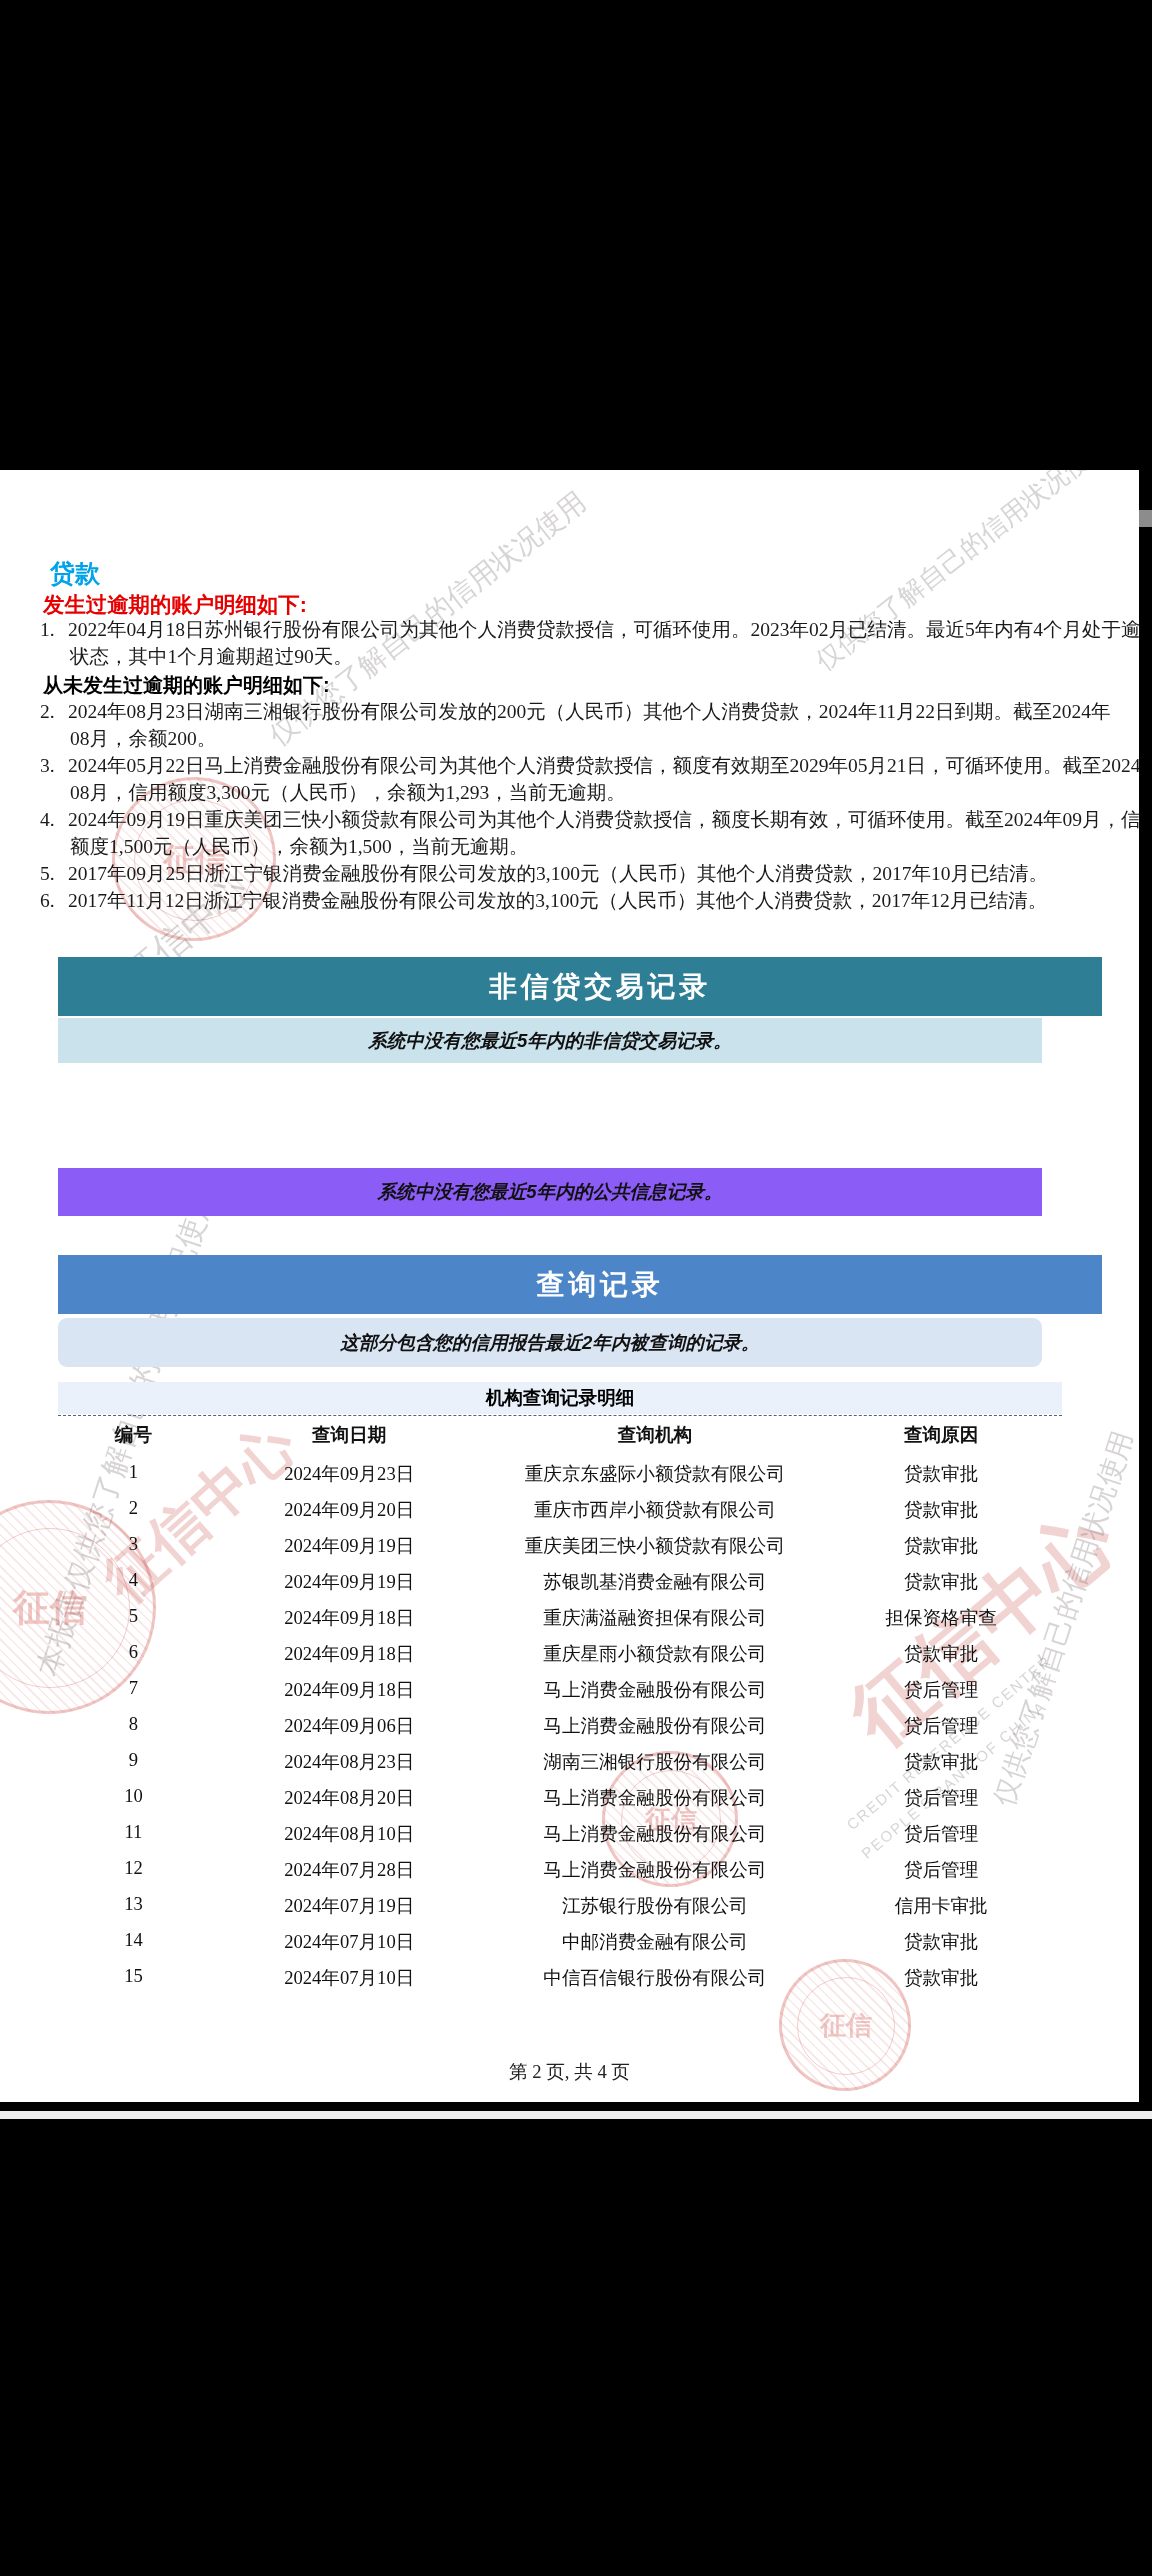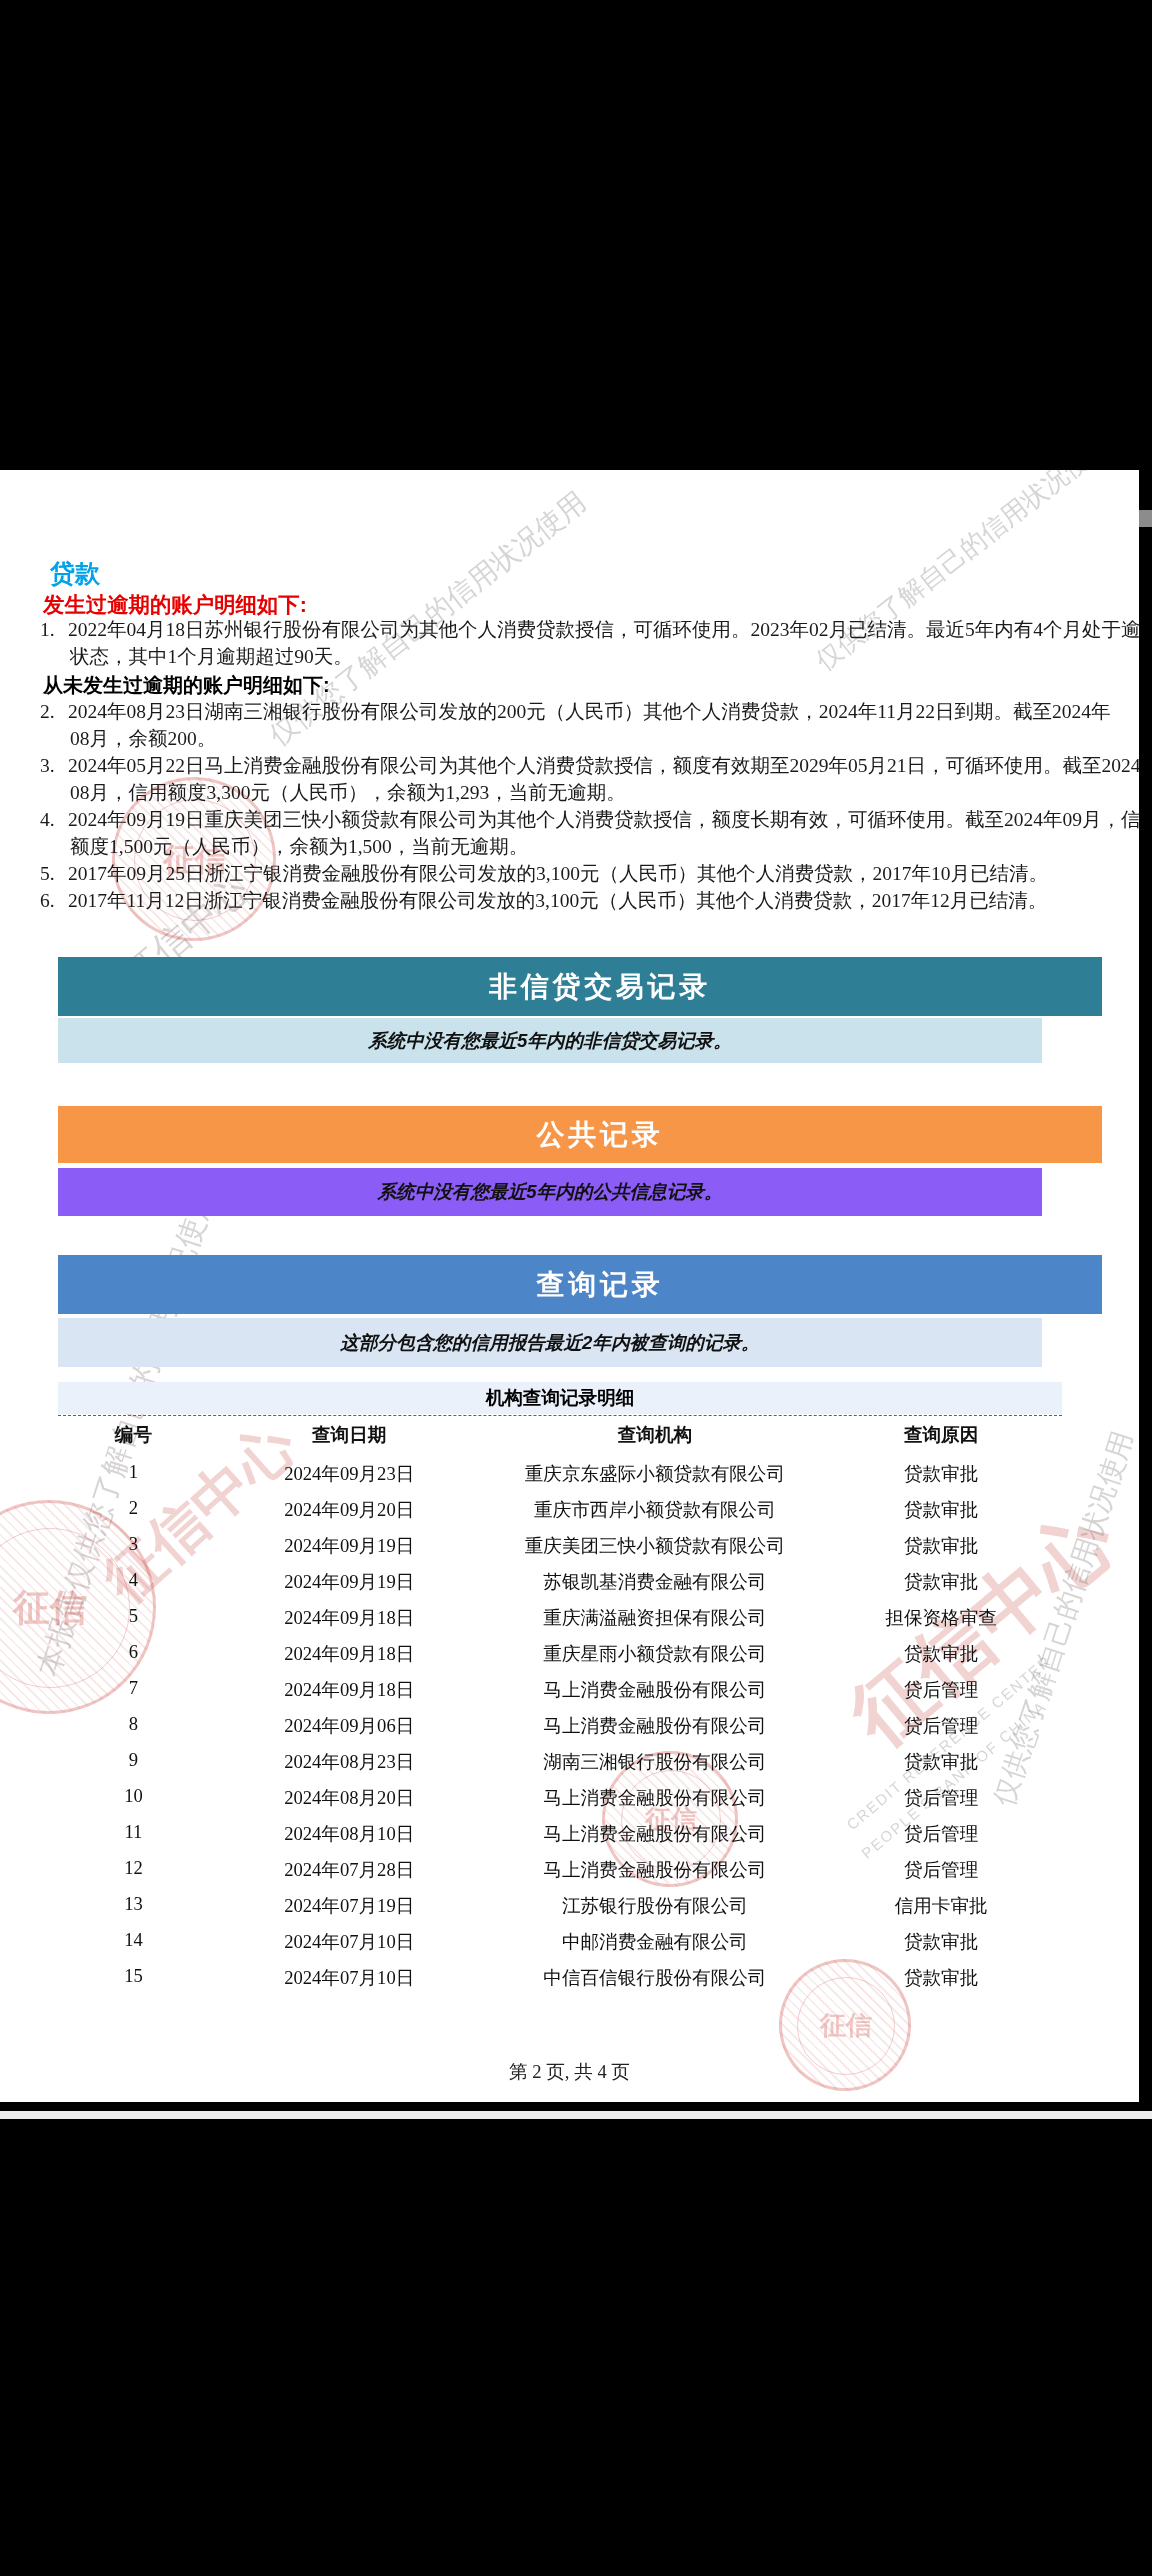--- a/index.html
+++ b/index.html
@@ -27,21 +27,21 @@
           font-family:"Liberation Sans","DejaVu Sans",sans-serif;font-weight:bold;
           font-size:28px;color:#fff;letter-spacing:3.7px;padding-left:40px;}
   .b-teal{top:487px;height:59px;background:#2E7E96;}
   .b-orange{top:636px;height:57px;background:#F79646;}
   .b-blue{top:785px;height:59px;background:#4C86C8;}
   .note{left:58px;width:984px;display:flex;align-items:center;justify-content:center;
         font-family:"Liberation Sans","DejaVu Sans",sans-serif;font-weight:bold;
         font-style:italic;font-size:18.6px;color:#111;}
   .n-teal{top:548px;height:45px;background:#C9E2EC;}
   .n-orange{top:698px;height:48px;background:#8b5cf6;}
-  .n-blue{top:848px;height:49px;background:#DAE5F4;}
+  .n-blue{top:848px;height:49px;background:#DAE5F4;border-radius:9px;}
   .substrip{left:58px;top:912px;width:1004px;height:32px;background:#EAF1FA;
             display:flex;align-items:center;justify-content:center;
             font-family:"Liberation Sans","DejaVu Sans",sans-serif;font-weight:bold;
             font-size:18.6px;color:#000;font-style:normal;text-align:right;}
   .dashline{left:58px;top:945px;width:1004px;height:0;border-top:1.9px dashed #53617a;}
 
   
   .table{left:58px;top:952px;width:1004px;}
   .trow{display:flex;align-items:flex-start;height:36px;}
   .thead{height:39px;font-family:"Liberation Sans","DejaVu Sans",sans-serif;
@@ -111,21 +111,20 @@
       <div class="bl cont">08月，信用额度3,300元（人民币），余额为1,293，当前无逾期。</div>
       <div class="bl"><span class="num">4.</span><span>2024年09月19日重庆美团三快小额贷款有限公司为其他个人消费贷款授信，额度长期有效，可循环使用。截至2024年09月，信用</span></div>
       <div class="bl cont">额度1,500元（人民币），余额为1,500，当前无逾期。</div>
       <div class="bl"><span class="num">5.</span><span>2017年09月25日浙江宁银消费金融股份有限公司发放的3,100元（人民币）其他个人消费贷款，2017年10月已结清。</span></div>
       <div class="bl"><span class="num">6.</span><span>2017年11月12日浙江宁银消费金融股份有限公司发放的3,100元（人民币）其他个人消费贷款，2017年12月已结清。</span></div>
     </div>
 
     <div class="abs banner b-teal">非信贷交易记录</div>
     <div class="abs note n-teal">系统中没有您最近5年内的非信贷交易记录。</div>
 
-    <div class="abs banner b-orange">公共记录</div>
     <div class="abs note n-orange">系统中没有您最近5年内的公共信息记录。</div>
 
     <div class="abs banner b-blue">查询记录</div>
     <div class="abs note n-blue">这部分包含您的信用报告最近2年内被查询的记录。</div>
 
     <div class="abs substrip">机构查询记录明细</div>
     <div class="abs dashline"></div>
 
     <div class="abs table">
       <div class="trow thead">

